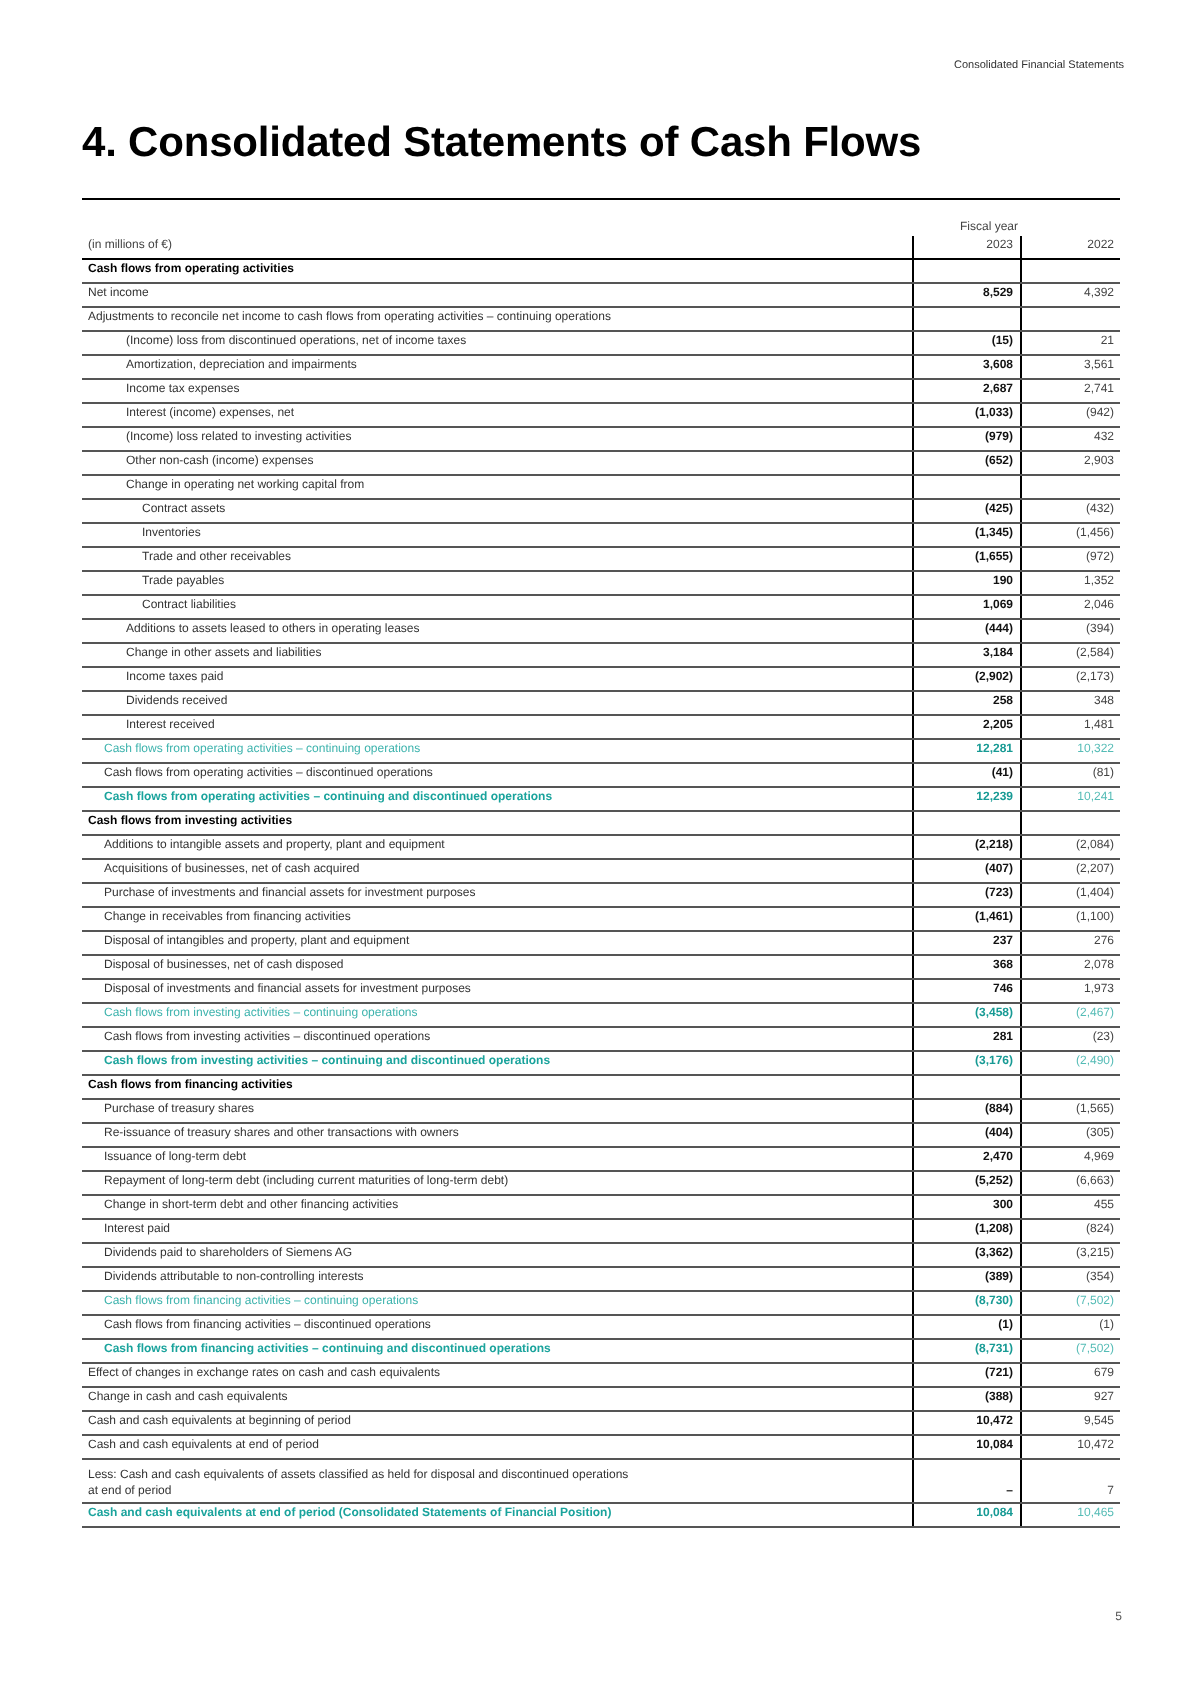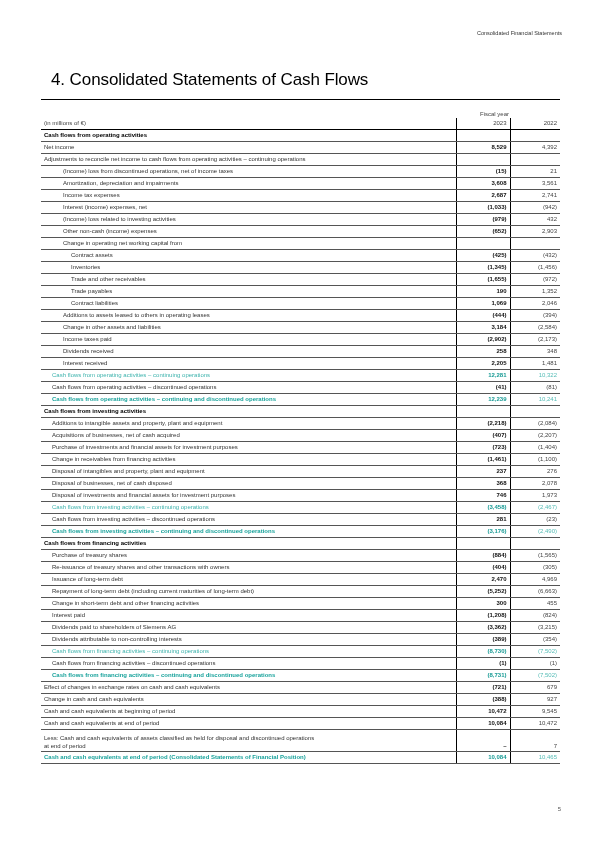--- a/index.html
+++ b/index.html
@@ -1,18 +1,18 @@
 <!DOCTYPE html>
 <html><head>
 <meta charset="utf-8">
 <style>
   html, body { margin: 0; padding: 0; background: #fff; }
   body { width: 600px; height: 848px; position: relative; font-family: "Liberation Sans", sans-serif; color: #1a1a1a; overflow: hidden; }
   .running-header { position: absolute; top: 30px; right: 38px; font-size: 5.5px; color: #333; }
-  .page-title { position: absolute; top: 60px; left: 41px; font-size: 17px; font-weight: normal; margin: 10px; letter-spacing: -0.1px; color: #000; }
+  .page-title { position: absolute; top: 60px; left: 41px; font-size: 21px; font-weight: bold; margin: 0; letter-spacing: -0.1px; color: #000; }
   .title-rule { position: absolute; top: 99px; left: 41px; width: 519px; height: 0; border-top: 1.4px solid #000; }
   .fy-label { position: absolute; top: 111px; left: 480px; font-size: 6px; color: #444; }
   table.cf { position: absolute; top: 118px; left: 41px; width: 519px; border-collapse: collapse; font-size: 6px; table-layout: fixed; }
   table.cf col.c-label { width: 415px; }
   table.cf col.c-2023 { width: 54px; }
   table.cf col.c-2022 { width: 50px; }
   table.cf td { padding: 0 3px 0 3px; height: 11px; line-height: 11px; border-bottom: 0.7px solid #555; white-space: nowrap; vertical-align: bottom; color: #333; }
   table.cf td.num { text-align: right; padding-right: 3px; }
   table.cf td.v23 { border-left: 0.8px solid #000; border-right: 0.8px solid #000; font-weight: bold; color: #111; }
   table.cf td.v22 { color: #444; }

